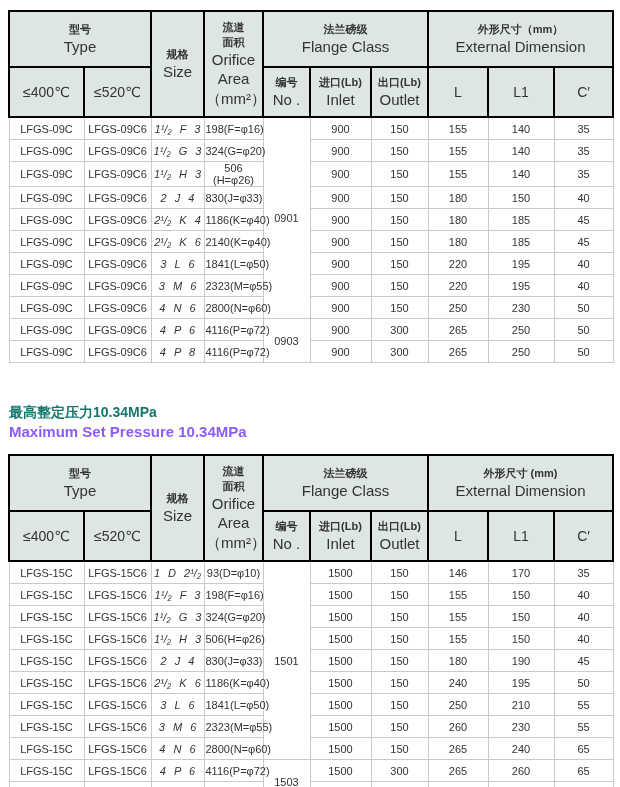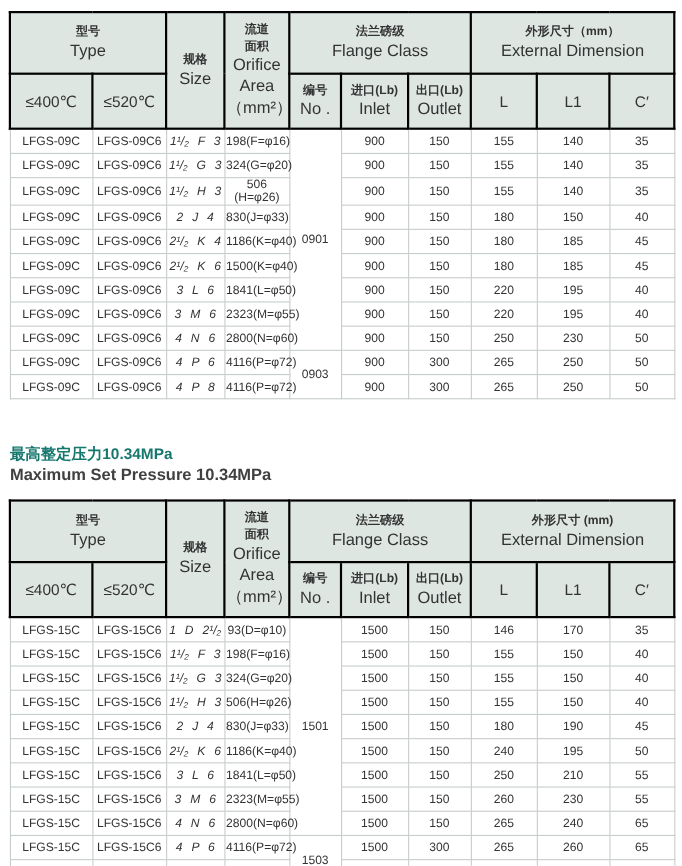--- a/index.html
+++ b/index.html
@@ -19,21 +19,21 @@
   .en{font-weight:normal;font-size:15px;color:#333;line-height:1.3;}
   .plain{font-weight:normal;font-size:14px;color:#333;}
   table.spec tbody td{
     border:1px solid #c6cdc9;background:#fff;text-align:center;vertical-align:middle;
     font-size:11px;color:#333;height:21px;padding:0 1px;
   }
   td.size{word-spacing:5px;font-style:italic;}
   td.no-cell{background:#fff;margin-top:44px;}
   .section-title{margin:41px 0 13px 1px;}
   .section-title .cn-line{color:#15776d;font-weight:bold;font-size:14px;line-height:1.25;}
-  .section-title .en-line{color:#404040;font-weight:bold;font-size:15px;line-height:1.3;}
+  .section-title .en-line{color:#8b5cf6;font-weight:bold;font-size:15px;line-height:1.3;}
 </style>
 </head>
 <body>
 
 <div class="page">
 
   <table class="spec">
     <colgroup>
       <col style="width:75px">
         <col style="width:67px">
@@ -156,21 +156,21 @@
           <td>900</td>
           <td>150</td>
           <td>180</td>
           <td>185</td>
           <td>45</td>
         </tr>
         <tr>
           <td>LFGS-09C</td>
           <td>LFGS-09C6</td>
           <td class="size">2¹/₂ K 6</td>
-          <td>1500(K=φ40)</td>
+          <td>2140(K=φ40)</td>
           <td>900</td>
           <td>150</td>
           <td>180</td>
           <td>185</td>
           <td>45</td>
         </tr>
         <tr>
           <td>LFGS-09C</td>
           <td>LFGS-09C6</td>
           <td class="size">3 L 6</td>

